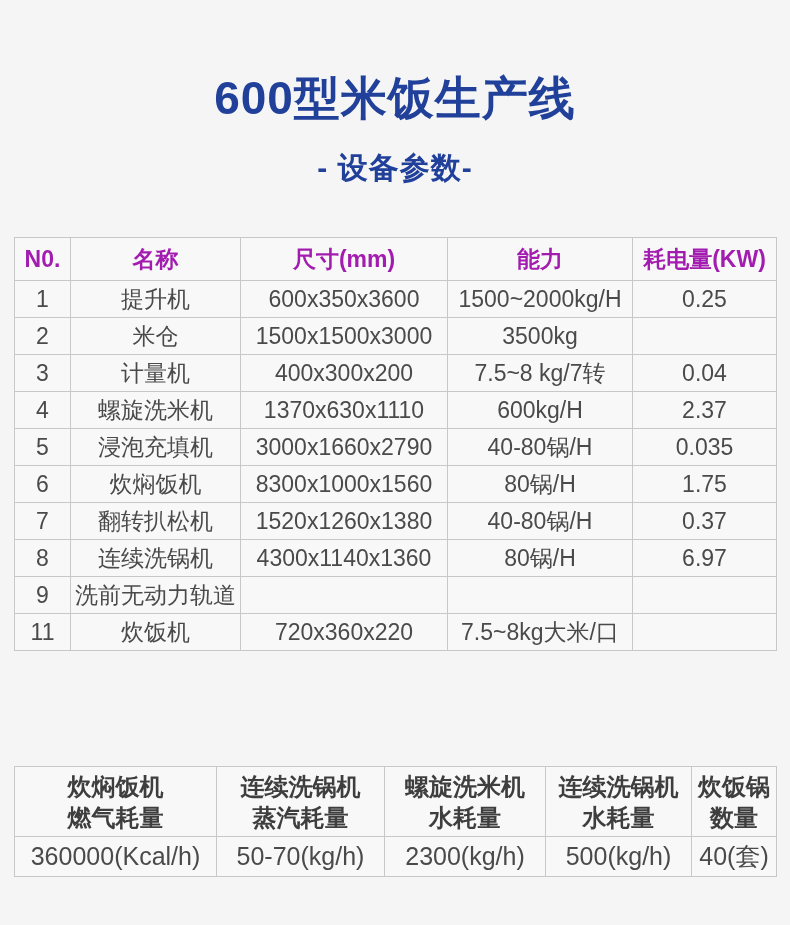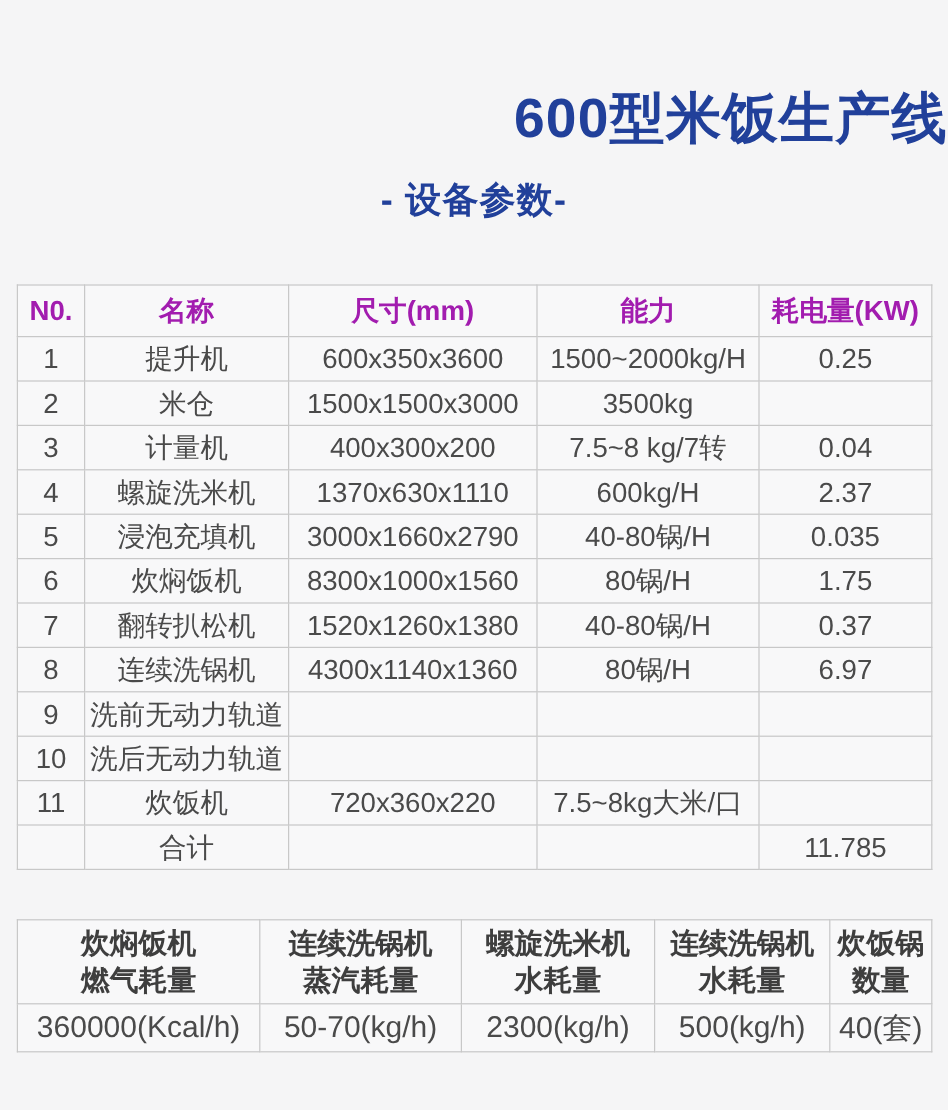--- a/index.html
+++ b/index.html
@@ -13,21 +13,21 @@
     background: #f5f5f6;
     font-family: "Liberation Sans", "DejaVu Sans", sans-serif;
     color: #4a4a4a;
     overflow: hidden;
   }
   .title {
     position: absolute;
     top: 70px;
     left: 0;
     width: 790px;
-    text-align: right;
+    text-align: center;
     font-size: 46px;
     line-height: 56px;
     font-weight: 700;
     color: #21409a;
     letter-spacing: 1px;
   }
   .subtitle {
     position: absolute;
     top: 148px;
     left: 0;
@@ -164,39 +164,25 @@
       <td>6.97</td>
     </tr>
     <tr>
       <td>9</td>
       <td>洗前无动力轨道</td>
       <td></td>
       <td></td>
       <td></td>
     </tr>
     <tr>
-      <td>10</td>
-      <td>洗后无动力轨道</td>
-      <td></td>
-      <td></td>
-      <td></td>
-    </tr>
-    <tr>
       <td>11</td>
       <td>炊饭机</td>
       <td>720x360x220</td>
       <td>7.5~8kg大米/口</td>
       <td></td>
-    </tr>
-    <tr>
-      <td></td>
-      <td>合计</td>
-      <td></td>
-      <td></td>
-      <td>11.785</td>
     </tr>
   </tbody>
 </table>
 
 <table id="consumption-table">
   <colgroup>
     <col style="width:202px">
       <col style="width:168px">
       <col style="width:161px">
       <col style="width:146px">

